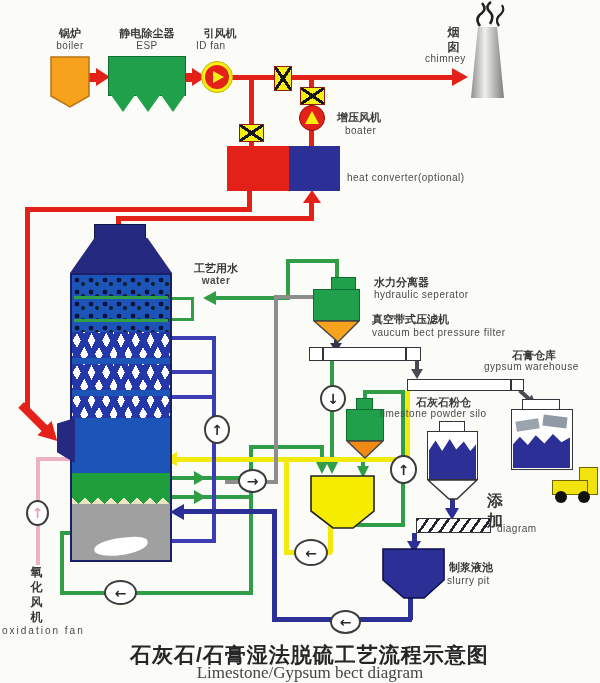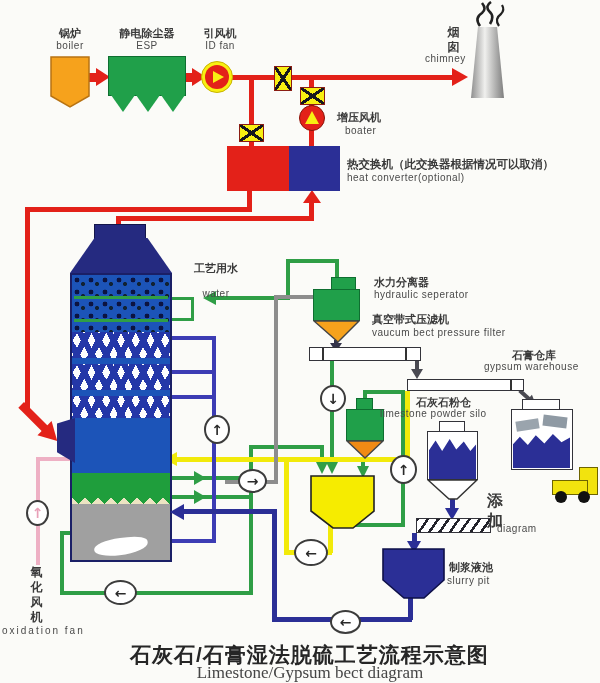--- a/index.html
+++ b/index.html
@@ -232,29 +232,28 @@
     </div>
   <div class="pump" style="left:26px;top:500px;width:23px;height:26px;color:#e8a0b8;">
       <span>↑</span>
     </div>
 
   <div class="lzh" style="left:44px;top:26px;width:52px;text-align:center">锅炉</div>
   <div class="len" style="left:44px;top:40px;width:52px;text-align:center">boiler</div>
   <div class="lzh" style="left:103px;top:26px;width:88px;text-align:center">静电除尘器</div>
   <div class="len" style="left:103px;top:40px;width:88px;text-align:center">ESP</div>
   <div class="lzh" style="left:196px;top:26px;width:48px;text-align:center">引风机</div>
-  <div class="len" style="left:196px;top:40px;width:48px;text-align:center">ID fan</div>
+  <div class="len" style="left:196px;top:40px;width:48px;">ID fan</div>
   <div class="lzh vert" style="left:446px;top:25px;font-size:12px">烟囱</div>
   <div class="len" style="left:425px;top:53px">chimney</div>
   <div class="lzh" style="left:337px;top:110px">增压风机</div>
   <div class="len" style="left:345px;top:125px">boater</div>
-  <div class="lzh" style="left:347px;top:157px;font-size:11.5px">热交换机（此交换器根据情况可以取消）</div>
   <div class="len" style="left:347px;top:172px">heat converter(optional)</div>
   <div class="lzh" style="left:186px;top:261px;width:60px;text-align:center">工艺用水</div>
-  <div class="len" style="left:186px;top:288px;width:60px;text-align:center;font-weight:normal">water</div>
+  <div class="len" style="left:186px;top:275px;width:60px;text-align:center;font-weight:bold">water</div>
   <div class="lzh" style="left:374px;top:275px">水力分离器</div>
   <div class="len" style="left:374px;top:289px">hydraulic seperator</div>
   <div class="lzh" style="left:372px;top:312px">真空带式压滤机</div>
   <div class="len" style="left:372px;top:327px">vaucum bect pressure filter</div>
   <div class="lzh" style="left:512px;top:348px">石膏仓库</div>
   <div class="len" style="left:484px;top:361px">gypsum warehouse</div>
   <div class="lzh" style="left:416px;top:395px">石灰石粉仓</div>
   <div class="len" style="left:380px;top:408px">limestone powder silo</div>
   <div class="lzh vert" style="left:487px;top:491px;font-size:16px">添加</div>
   <div class="len" style="left:497px;top:523px">diagram</div>

